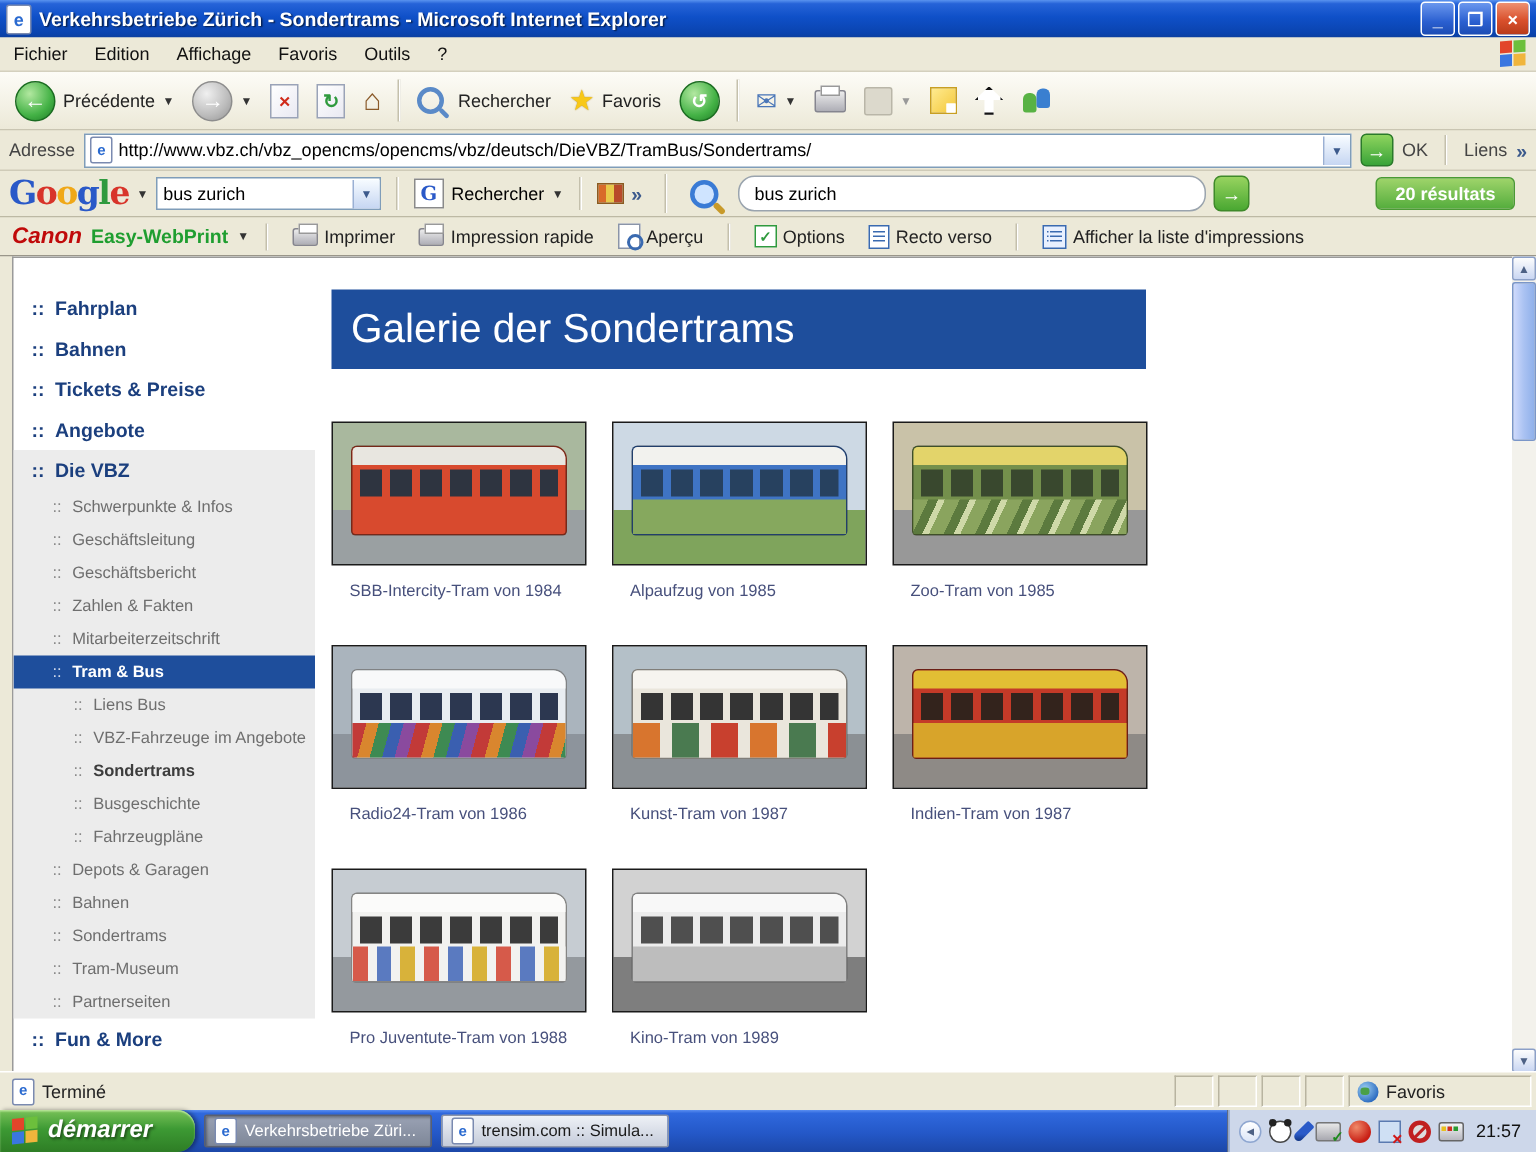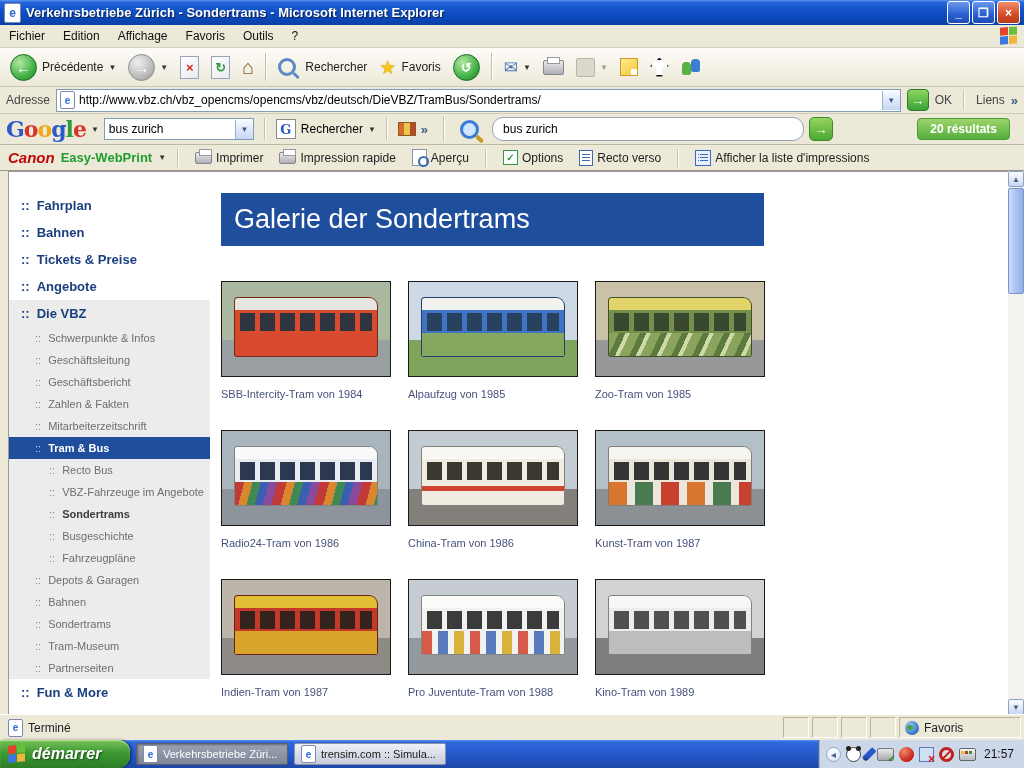--- a/index.html
+++ b/index.html
@@ -145,21 +145,21 @@
   .grid{margin:35px 0 0 11px;display:grid;grid-template-columns:repeat(3,170px);column-gap:17px;row-gap:30px;}
   .cell{margin:0;}
   .photo{width:168px;height:94px;border:1px solid #1a1a1a;position:relative;overflow:hidden;
     background:linear-gradient(to bottom,var(--sky) 0 62%,var(--ground) 62% 100%);}
   .tram{position:absolute;left:7%;right:7%;top:16%;bottom:20%;background:var(--tbody);
     border:1px solid rgba(0,0,0,.45);border-radius:4px 9px 3px 3px;}
   .troof{position:absolute;left:0;right:0;top:0;height:20%;background:var(--troof);border-radius:3px 8px 0 0;}
   .twin{position:absolute;left:4%;right:4%;top:26%;height:30%;
     background:repeating-linear-gradient(90deg,var(--twin) 0 15px,var(--tbody) 15px 20px);}
   .tdeco{position:absolute;left:0;right:0;top:60%;bottom:0;background:var(--deco);}
-  .caption{margin-top:11px;font-size:11px;color:#47507c;}
+  .caption{margin-top:11px;font-size:11px;color:#47507c;margin-left:12px;}
 
   
   .scrollbar{position:absolute;right:0;top:0;width:16px;bottom:0;background:#f3f2ec;}
   .sbtn{position:absolute;left:0;width:16px;height:16px;border:1px solid #8ca0c8;border-radius:2px;
     background:linear-gradient(180deg,#fdfdfd,#c9d6f2);color:#4d6185;font-size:8px;
     display:flex;align-items:center;justify-content:center;box-sizing:border-box;}
   .sbtn.up{top:0;} .sbtn.down{bottom:0;}
   .sthumb{position:absolute;left:0;width:16px;top:17px;height:106px;border:1px solid #7a96c8;border-radius:2px;
     background:linear-gradient(90deg,#cfdafc,#aac2f2 50%,#8fb0ea);box-sizing:border-box;}
 
@@ -412,21 +412,21 @@
           <div class="nav lvl2">
               <span class="bul">::</span>
               <span>Mitarbeiterzeitschrift</span>
             </div>
           <div class="nav lvl2 selected">
               <span class="bul">::</span>
               <span>Tram &amp; Bus</span>
             </div>
           <div class="nav lvl3">
               <span class="bul">::</span>
-              <span>Recto Bus</span>
+              <span>Liens Bus</span>
             </div>
           <div class="nav lvl3">
               <span class="bul">::</span>
               <span>VBZ-Fahrzeuge im Angebote</span>
             </div>
           <div class="nav lvl3 current">
               <span class="bul">::</span>
               <span>Sondertrams</span>
             </div>
           <div class="nav lvl3">
@@ -509,30 +509,20 @@
             <div class="photo" style="--sky:#aab4bd;--ground:#8d949c;--tbody:#e9edf1;--troof:#f8f9fa;--twin:#2c3750;--deco:repeating-linear-gradient(105deg,#c23a38 0 9px,#d9862e 9px 17px,#3e8a52 17px 25px,#3a5fb0 25px 33px,#8a4a9e 33px 41px)">
               <div class="tram">
                   <div class="troof"></div>
                   <div class="twin"></div>
                   <div class="tdeco"></div>
                 </div>
             </div>
             <figcaption class="caption">Radio24-Tram von 1986</figcaption>
           </figure>
 
-          <figure class="cell">
-            <div class="photo" style="--sky:#c3cbd3;--ground:#83807c;--tbody:#f1ece2;--troof:#faf8f4;--twin:#3a372e;--deco:linear-gradient(to bottom,transparent 0 18%,#d04432 18% 40%,transparent 40%)">
-              <div class="tram">
-                  <div class="troof"></div>
-                  <div class="twin"></div>
-                  <div class="tdeco"></div>
-                </div>
-            </div>
-            <figcaption class="caption">China-Tram von 1986</figcaption>
-          </figure>
 
           <figure class="cell">
             <div class="photo" style="--sky:#b4c0c8;--ground:#8b9094;--tbody:#eae6dc;--troof:#f6f4ef;--twin:#343434;--deco:repeating-linear-gradient(90deg,#d8752e 0 18px,#eae6dc 18px 26px,#4a7a50 26px 44px,#eae6dc 44px 52px,#c8402e 52px 70px,#eae6dc 70px 78px)">
               <div class="tram">
                   <div class="troof"></div>
                   <div class="twin"></div>
                   <div class="tdeco"></div>
                 </div>
             </div>
             <figcaption class="caption">Kunst-Tram von 1987</figcaption>

